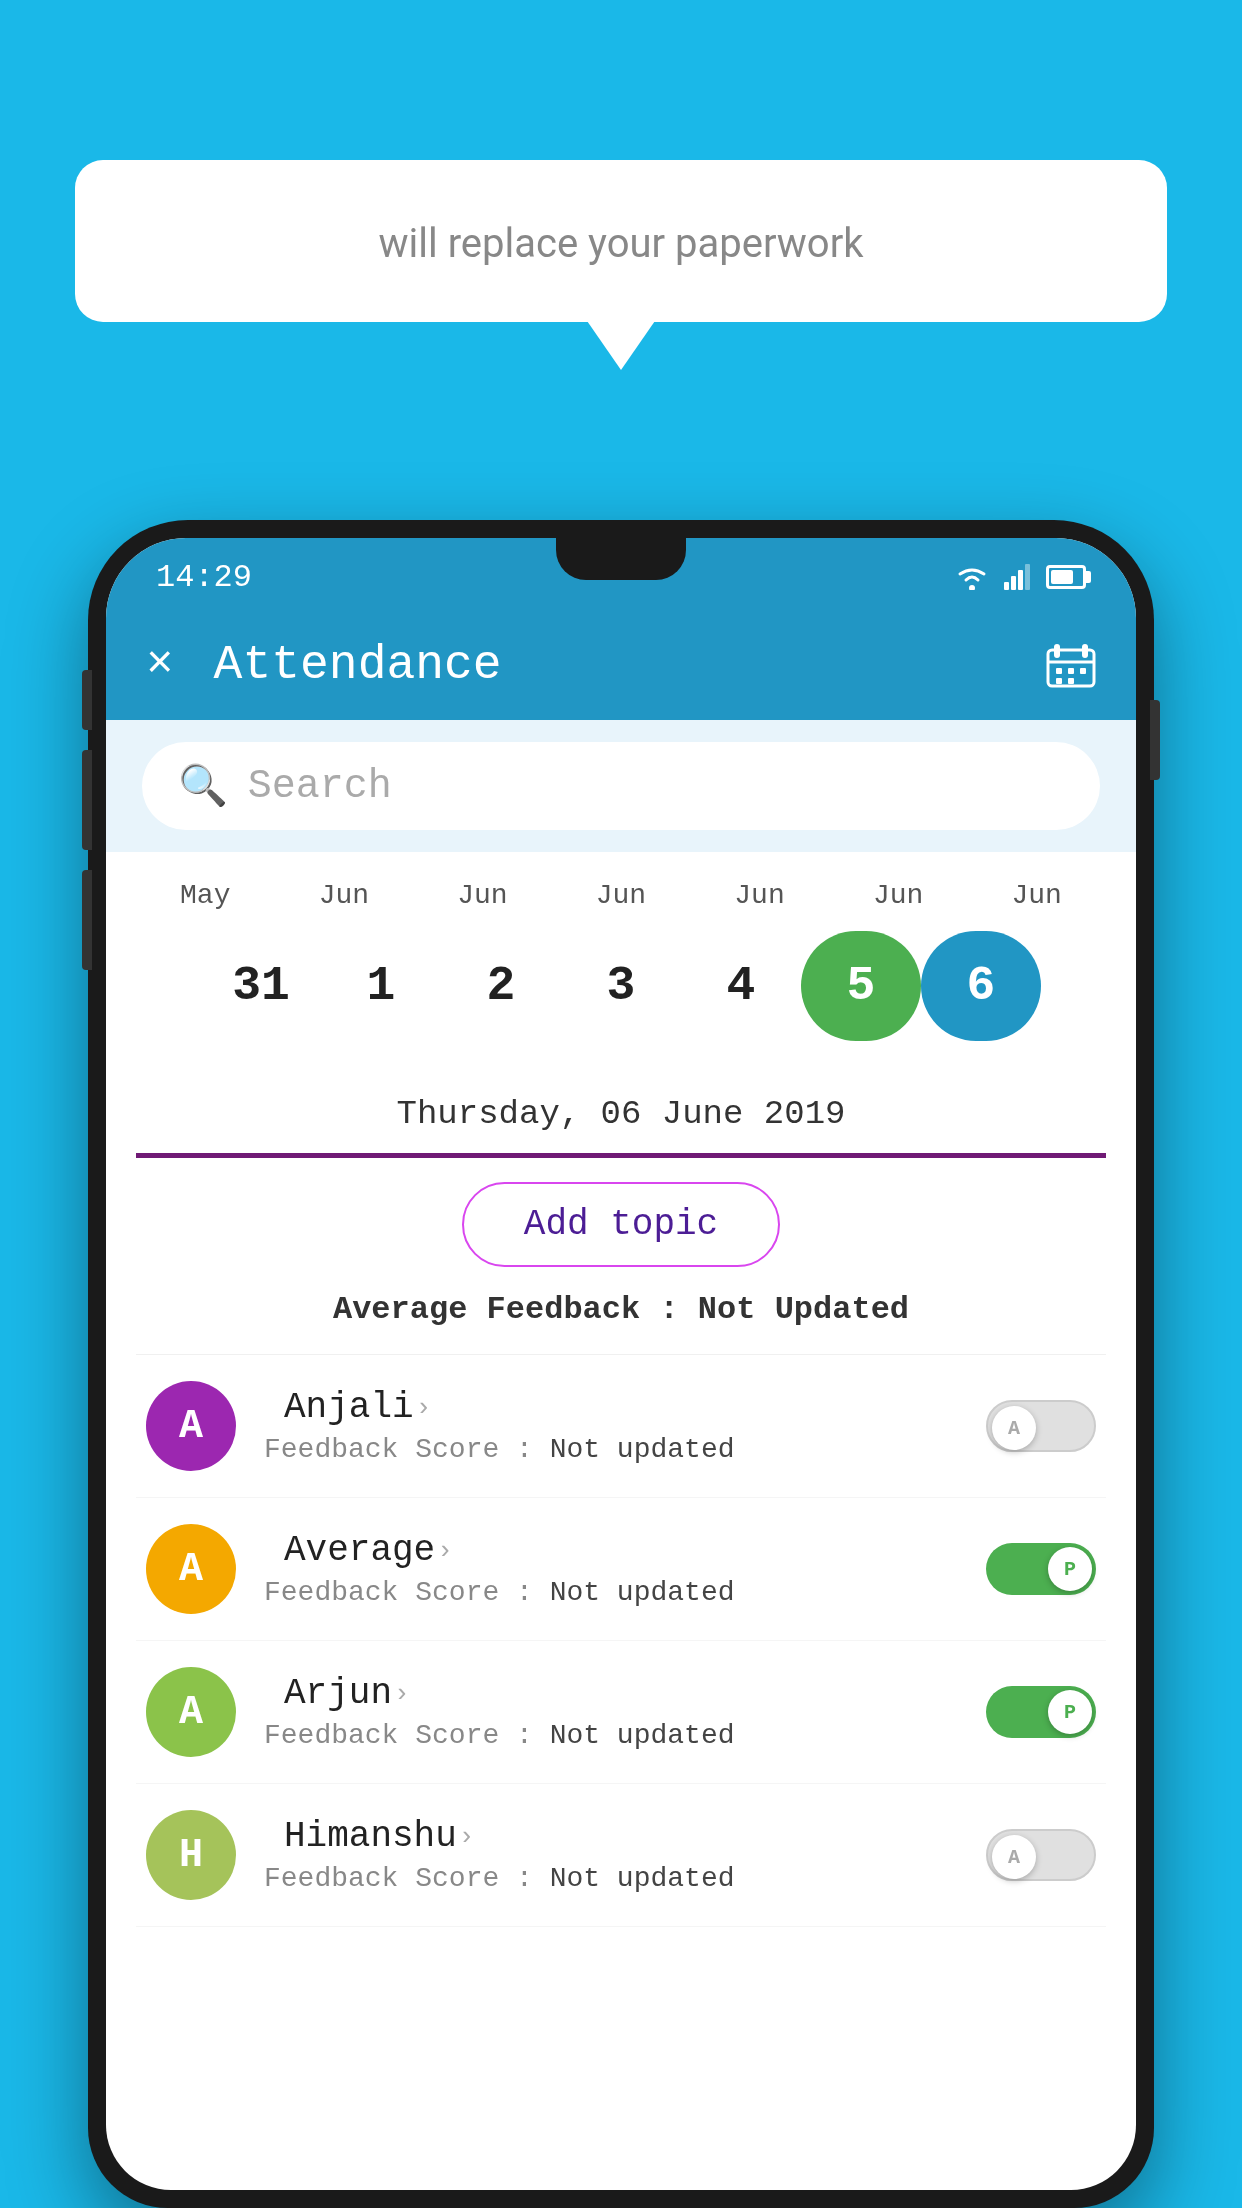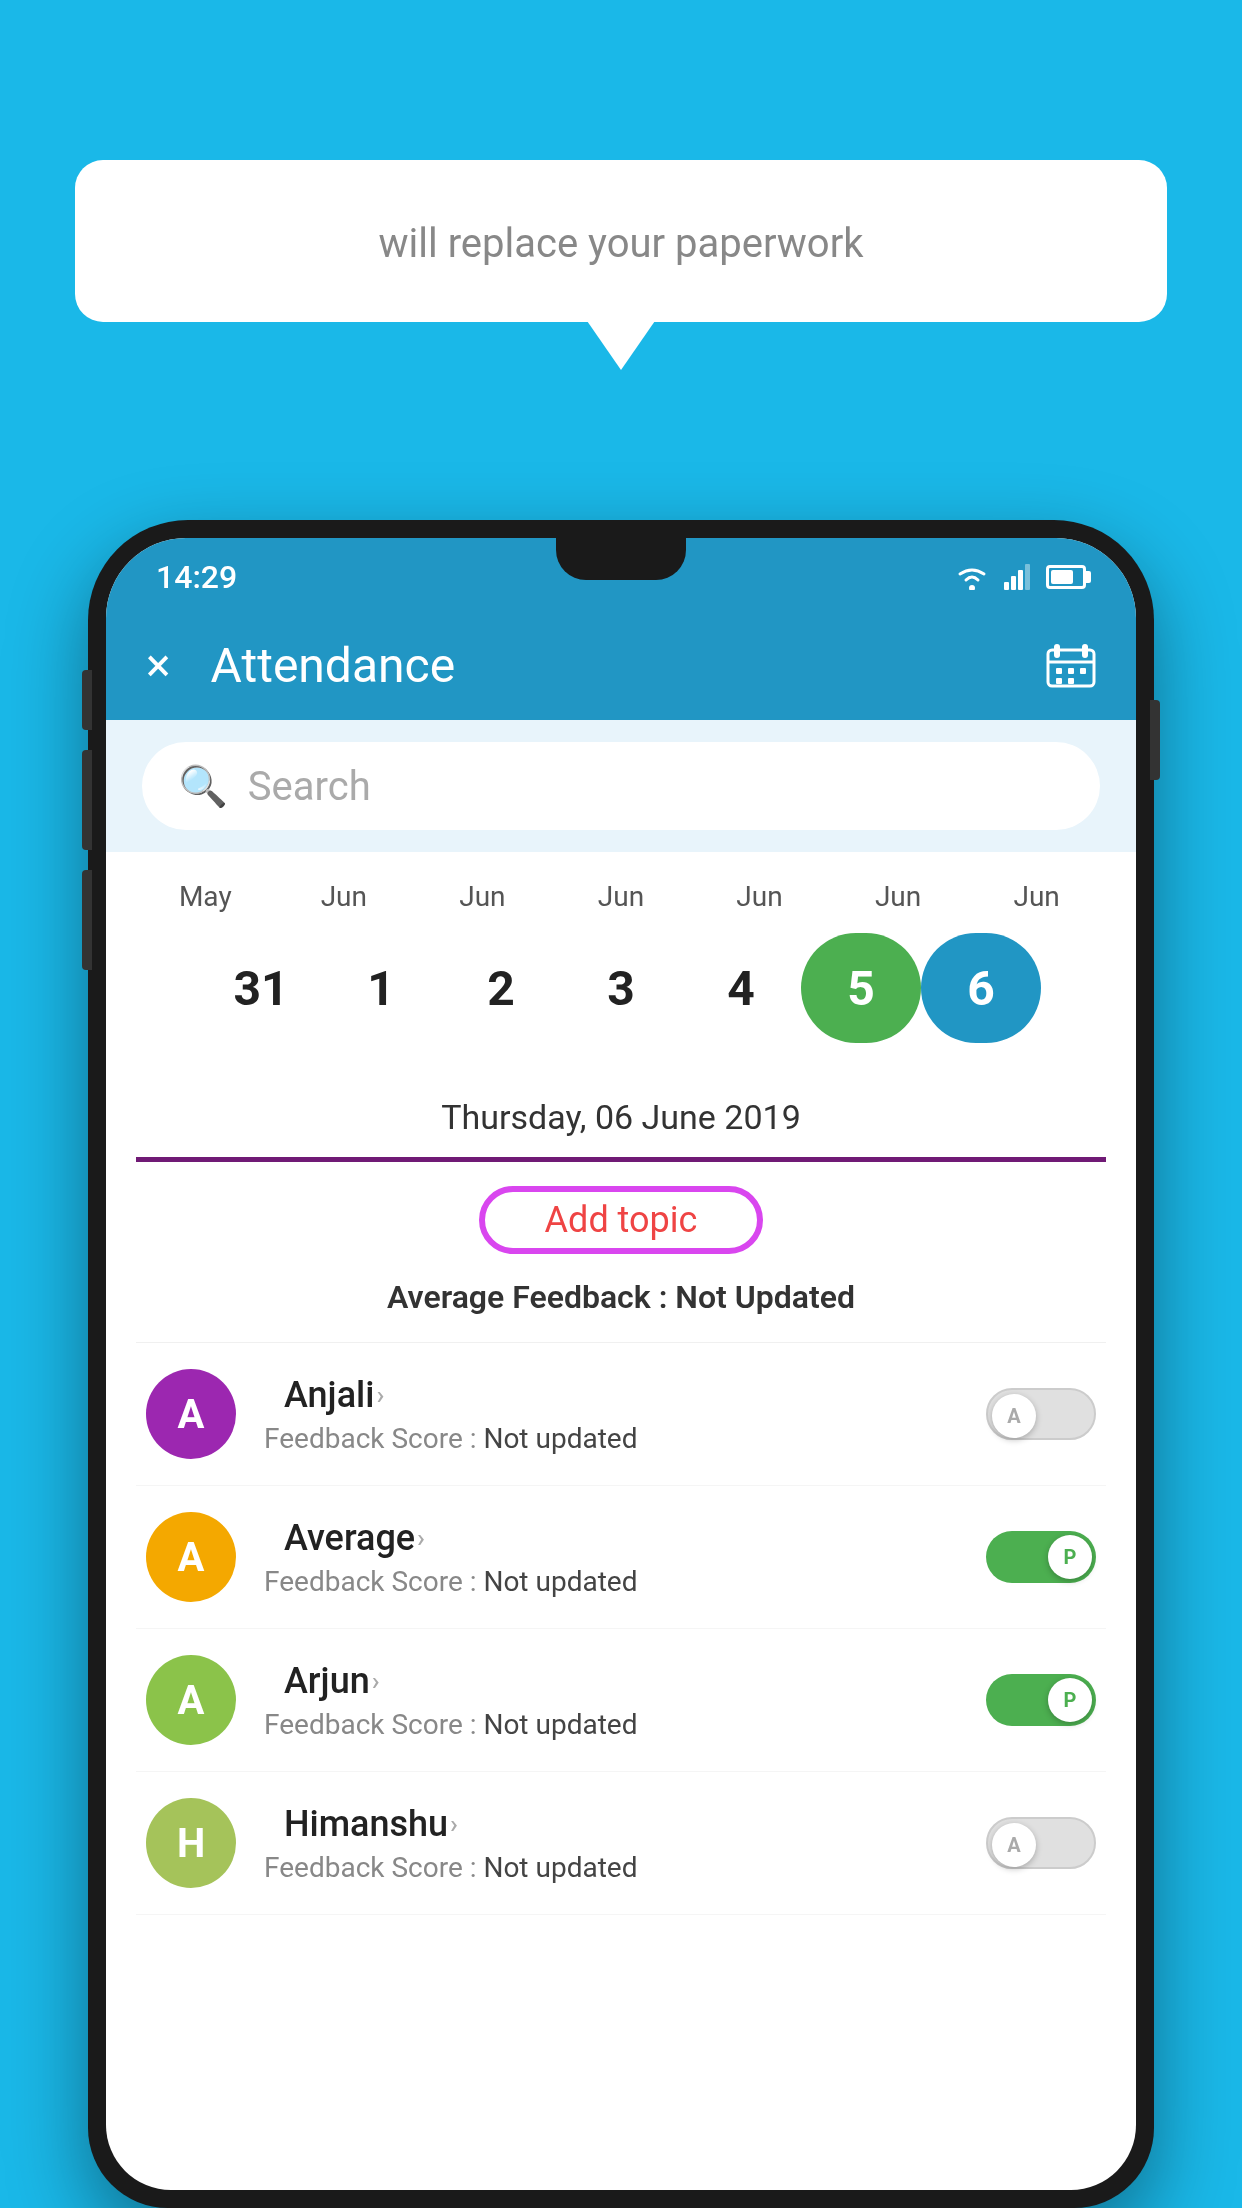--- a/index.html
+++ b/index.html
@@ -60,20 +60,21 @@
     .phone-frame {
       position: absolute;
       top: 520px;
       left: 88px;
       right: 88px;
       bottom: 0;
       background: #1a1a1a;
       border-radius: 100px 100px 80px 80px;
       padding: 18px;
       box-shadow: 0 30px 80px rgba(0,0,0,0.4);
+      font-family: Liberation Mono, monospace;
     }
 
     .phone-screen {
       background: white;
       border-radius: 80px 80px 65px 65px;
       overflow: hidden;
       height: 100%;
       position: relative;
     }
 
@@ -257,24 +258,24 @@
       padding: 24px 0 20px;
       border-bottom: 5px solid #701a75;
     }
 
     .add-topic-btn {
       display: flex;
       align-items: center;
       justify-content: center;
       margin: 24px auto;
       width: fit-content;
-      padding: 7px 60px;
-      border: 6px solid #d946ef;
+      padding: 20px 60px;
+      border: 2px solid #d946ef;
       border-radius: 50px;
-      color: #ef4444;
+      color: #4c1d95;
       font-size: 36px;
       cursor: pointer;
     }
 
     .average-feedback {
       text-align: center;
       font-size: 32px;
       color: #888;
       margin-bottom: 10px;
       padding-bottom: 16px;

